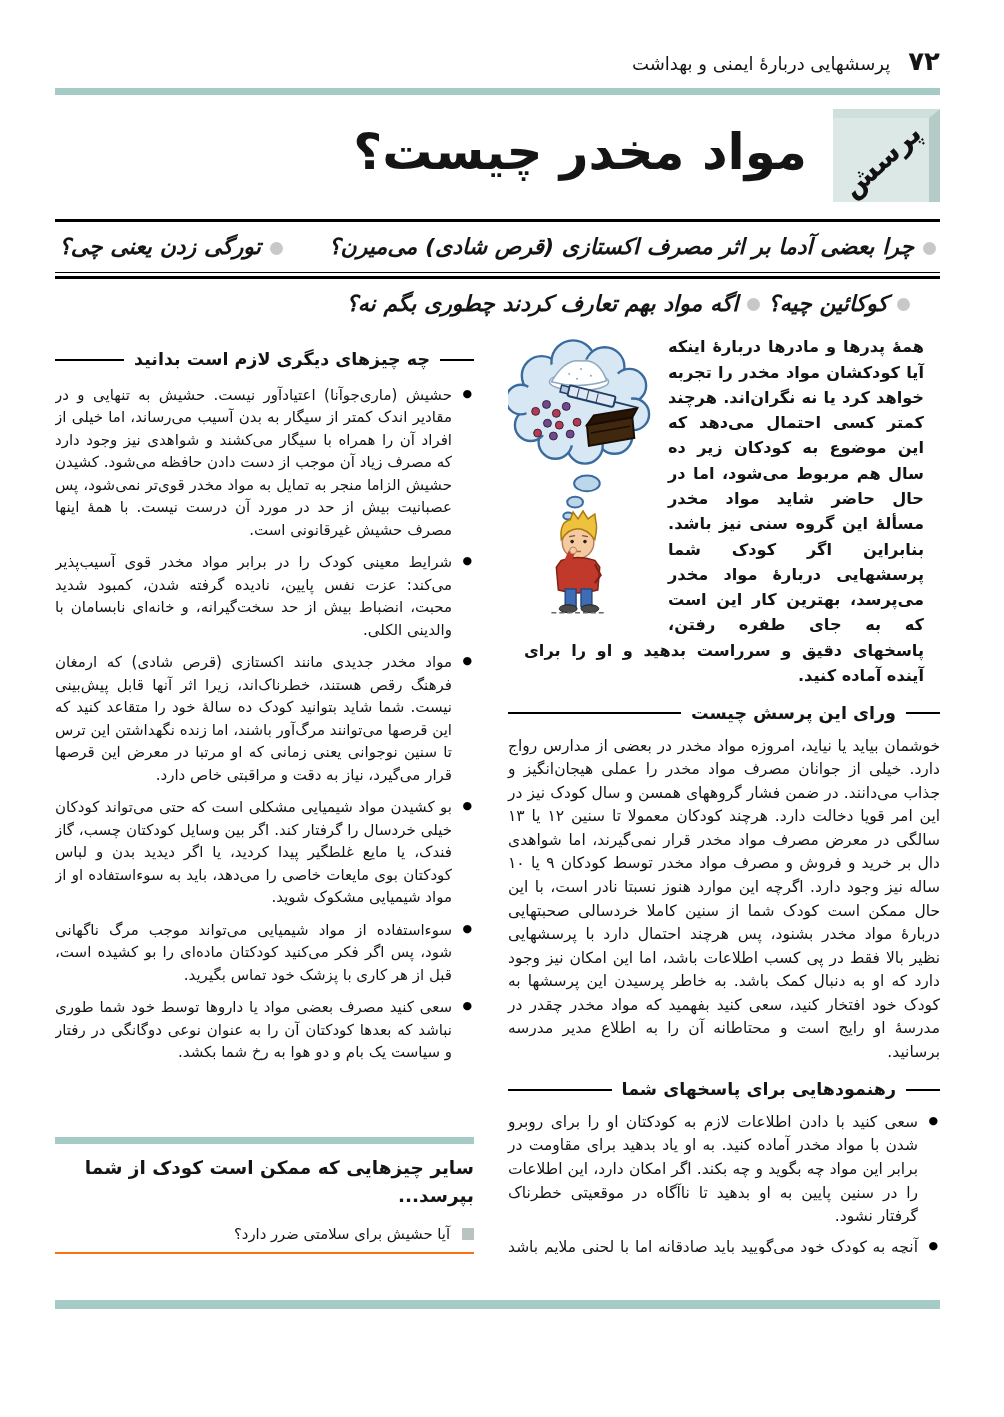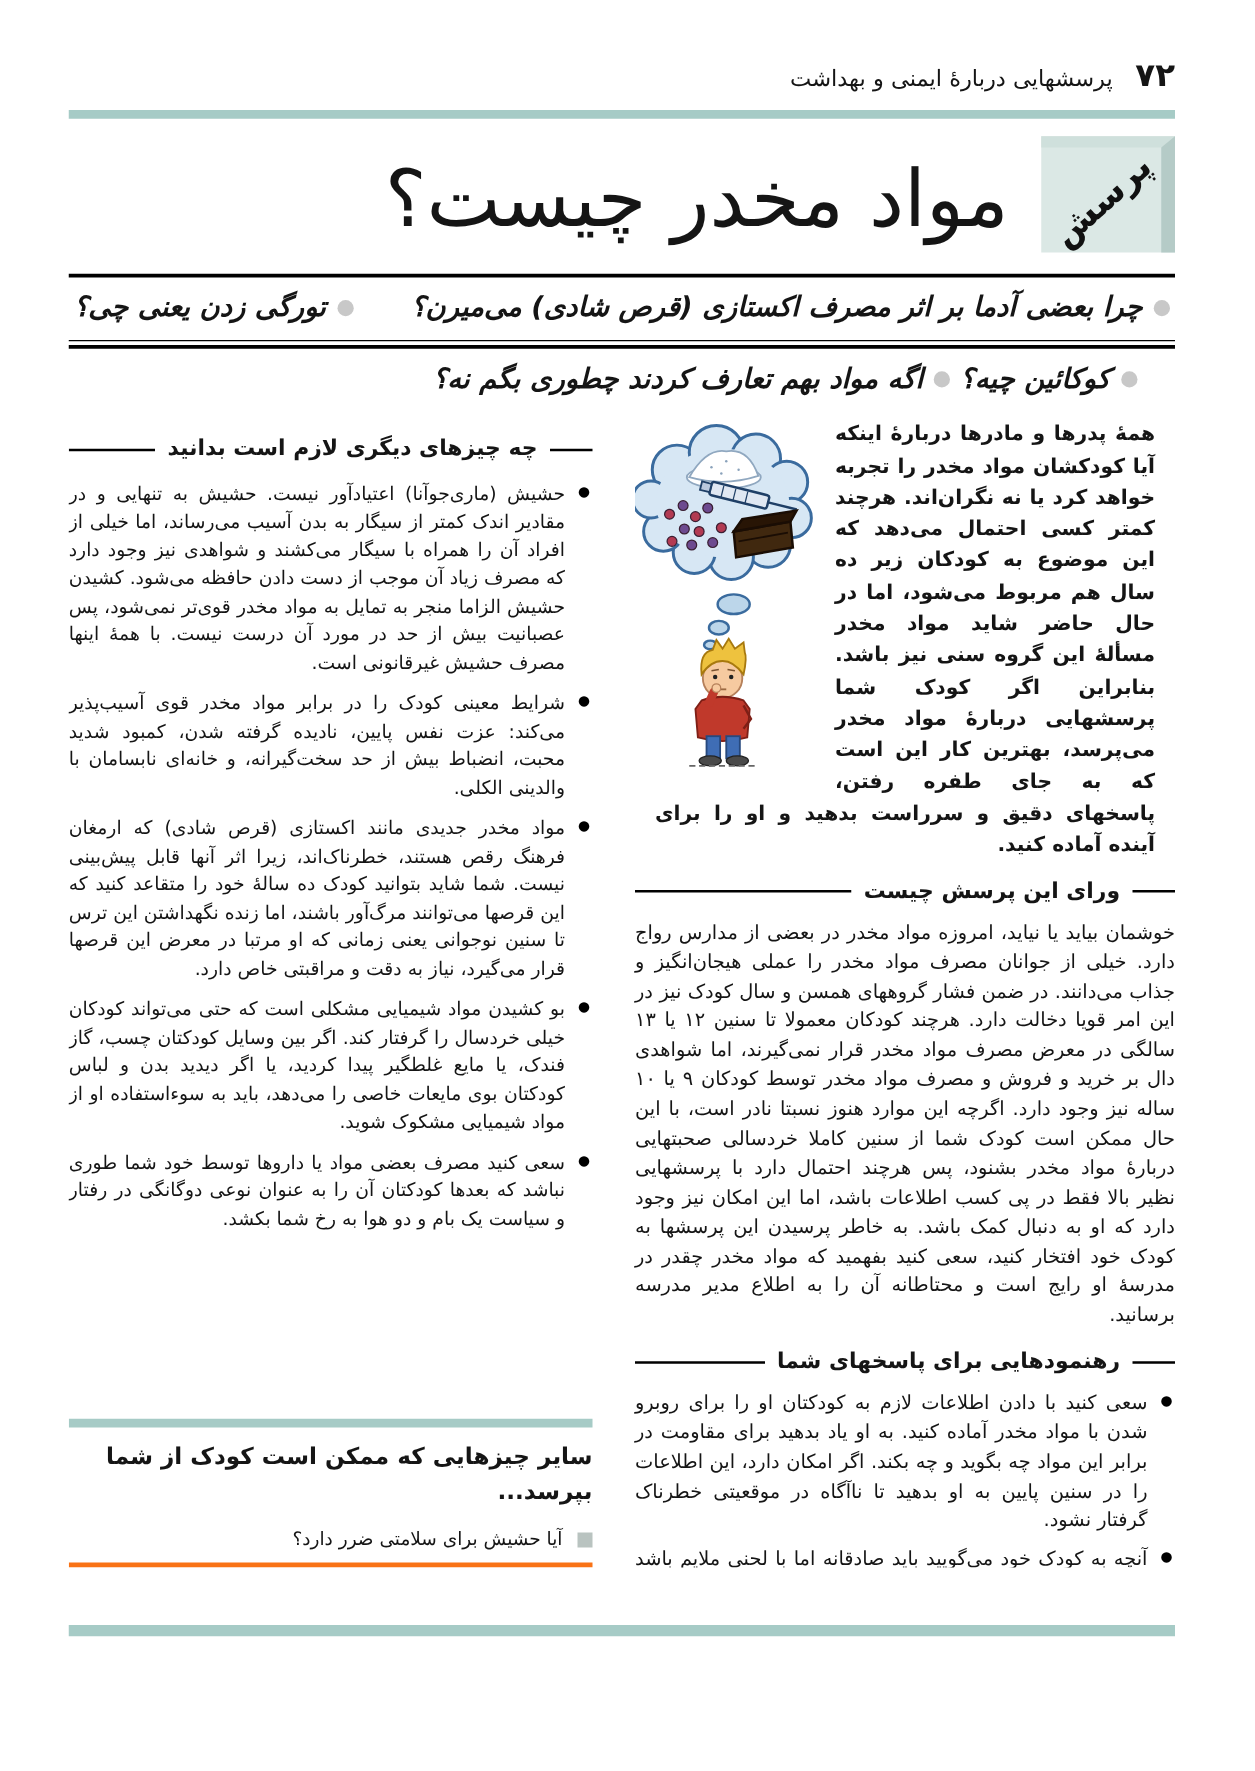--- a/index.html
+++ b/index.html
@@ -12,21 +12,21 @@
   .pagehead{display:flex;align-items:baseline;gap:18px;}
   .page-num{font-size:26px;font-weight:bold;}
   .head-title{font-size:18px;}
   .teal-rule{height:7px;background:#a6cbc6;margin-top:12px;}
   
   .title-row{display:flex;gap:26px;margin-top:14px;align-items:flex-start;min-height:104px;}
   .cube{flex:none;width:96px;height:84px;background:#dbe8e5;
         border-top:9px solid #cfe0dc;border-right:11px solid #b5cbc7;position:relative;}
   .cube-label{position:absolute;inset:0;display:flex;align-items:center;justify-content:center;
         font-size:28px;font-weight:bold;transform:rotate(-42deg);color:#111;}
-  .main-title{margin:16px 0 0;font-size:63px;font-weight:normal;line-height:1.1;letter-spacing:-1px;}
+  .main-title{margin:16px 0 0;font-size:50px;font-weight:bold;line-height:1.1;letter-spacing:-1px;}
   
   .qline{font-style:italic;font-weight:600;font-size:22px;line-height:1.35;}
   .qdot{display:inline-block;width:13px;height:13px;border-radius:50%;background:#c8c8c8;
         vertical-align:middle;margin-left:9px;}
   .qitem{white-space:nowrap;}
   .q1{text-align:right;margin:12px 18px 8px 0;}
   .rule1{border:none;border-top:3px solid #000;margin:6px 0 0;}
   .q2{display:flex;justify-content:space-between;align-items:center;padding:10px 4px;}
   .double-rule{height:3px;border-top:1.5px solid #000;border-bottom:3px solid #000;}
   .q3{text-align:right;margin:10px 30px 16px 0;}
@@ -41,21 +41,21 @@
   h2.sec{display:flex;align-items:center;gap:10px;font-size:17.5px;font-weight:bold;margin:12px 0 8px;}
   h2.sec::before{content:'';width:34px;border-top:2.5px solid #000;flex:none;}
   h2.sec::after{content:'';flex:1;border-top:2.5px solid #000;}
   .bullet{position:relative;padding-right:22px;margin:3px 0 7px;}
   .bullet::before{content:'\25CF';position:absolute;right:2px;top:2px;font-size:11px;color:#000;}
   
   .mq-block{margin-top:auto;}
   .mq-bar{height:7px;background:#a6cbc6;}
   .mq-head{font-weight:bold;font-size:18.5px;text-align:right;margin:10px 0 6px;}
   .mq-row{display:flex;align-items:center;gap:12px;min-height:37px;font-size:14.8px;text-align:right;}
-  .mq-row.sep{border-bottom:4px solid #f97316;}
+  .mq-row.sep{border-bottom:2px solid #f97316;}
   .sq{width:12px;height:12px;background:#b9c3c0;flex:none;}
   
   .bottom-bar{position:absolute;left:55px;top:1300px;width:885px;height:9px;background:#a6cbc6;}
 </style>
 </head>
 <body>
 
 <div class="page">
 
   <div class="pagehead">
@@ -182,20 +182,21 @@
 
     <div class="col col-left">
 
       <h2 class="sec">
           <span>چه چیزهای دیگری لازم است بدانید</span>
         </h2>
       <div class="bullet">حشیش (ماری‌جوآنا) اعتیادآور نیست. حشیش به تنهایی و در مقادیر اندک کمتر از سیگار به بدن آسیب می‌رساند، اما خیلی از افراد آن را همراه با سیگار می‌کشند و شواهدی نیز وجود دارد که مصرف زیاد آن موجب از دست دادن حافظه می‌شود. کشیدن حشیش الزاما منجر به تمایل به مواد مخدر قوی‌تر نمی‌شود، پس عصبانیت بیش از حد در مورد آن درست نیست. با همهٔ اینها مصرف حشیش غیرقانونی است.</div>
       <div class="bullet">شرایط معینی کودک را در برابر مواد مخدر قوی آسیب‌پذیر می‌کند: عزت نفس پایین، نادیده گرفته شدن، کمبود شدید محبت، انضباط بیش از حد سخت‌گیرانه، و خانه‌ای نابسامان با والدینی الکلی.</div>
       <div class="bullet">مواد مخدر جدیدی مانند اکستازی (قرص شادی) که ارمغان فرهنگ رقص هستند، خطرناک‌اند، زیرا اثر آنها قابل پیش‌بینی نیست. شما شاید بتوانید کودک ده سالهٔ خود را متقاعد کنید که این قرصها می‌توانند مرگ‌آور باشند، اما زنده نگهداشتن این ترس تا سنین نوجوانی یعنی زمانی که او مرتبا در معرض این قرصها قرار می‌گیرد، نیاز به دقت و مراقبتی خاص دارد.</div>
       <div class="bullet">بو کشیدن مواد شیمیایی مشکلی است که حتی می‌تواند کودکان خیلی خردسال را گرفتار کند. اگر بین وسایل کودکتان چسب، گاز فندک، یا مایع غلطگیر پیدا کردید، یا اگر دیدید بدن و لباس کودکتان بوی مایعات خاصی را می‌دهد، باید به سوءاستفاده او از مواد شیمیایی مشکوک شوید.</div>
+      <div class="bullet">سوءاستفاده از مواد شیمیایی می‌تواند موجب مرگ ناگهانی شود، پس اگر فکر می‌کنید کودکتان ماده‌ای را بو کشیده است، قبل از هر کاری با پزشک خود تماس بگیرید.</div>
       <div class="bullet">سعی کنید مصرف بعضی مواد یا داروها توسط خود شما طوری نباشد که بعدها کودکتان آن را به عنوان نوعی دوگانگی در رفتار و سیاست یک بام و دو هوا به رخ شما بکشد.</div>
 
       <div class="mq-block">
         <div class="mq-bar"></div>
         <div class="mq-head">سایر چیزهایی که ممکن است کودک از شما بپرسد...</div>
         <div class="mq-row sep">
           <span class="sq"></span>
           <span>آیا حشیش برای سلامتی ضرر دارد؟</span>
         </div>
 

